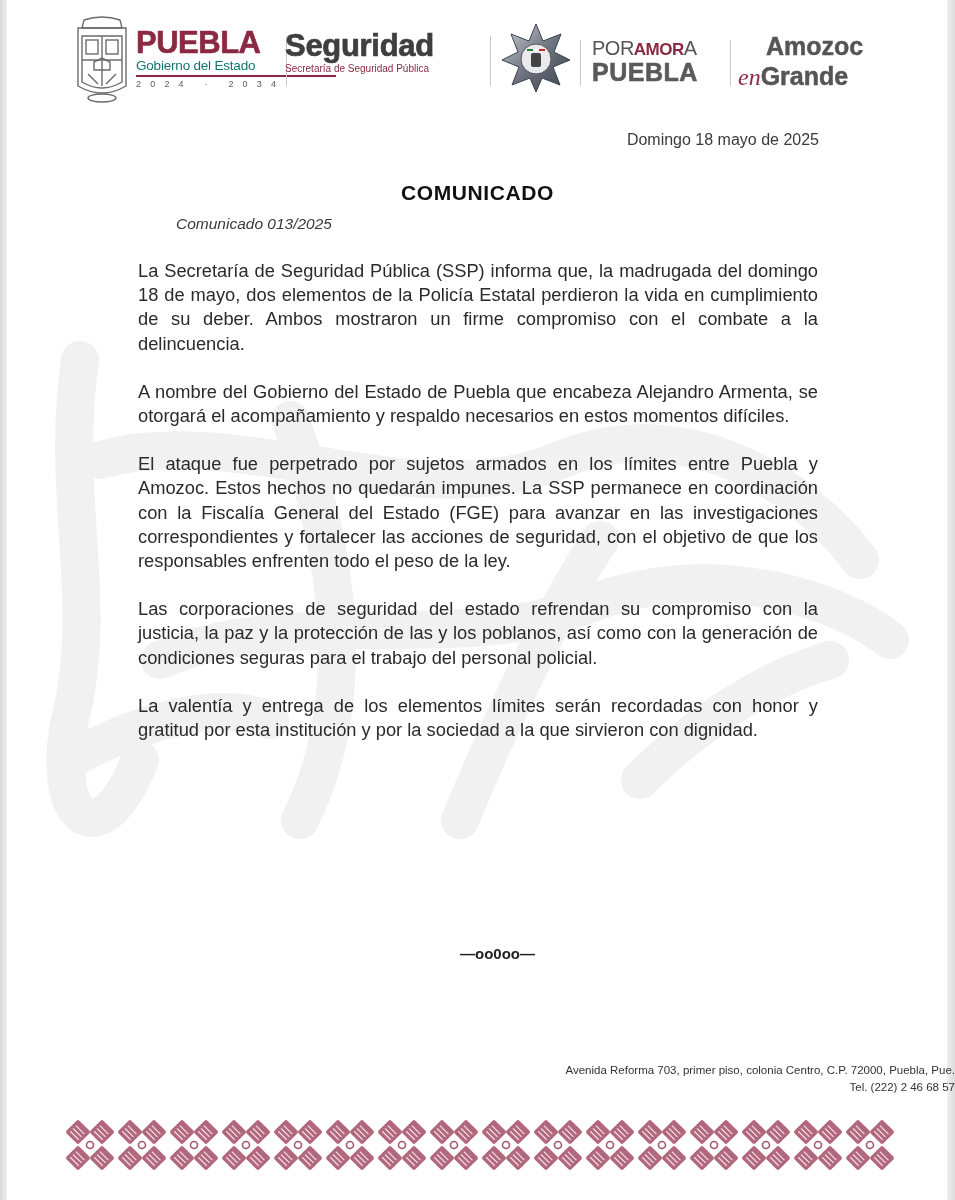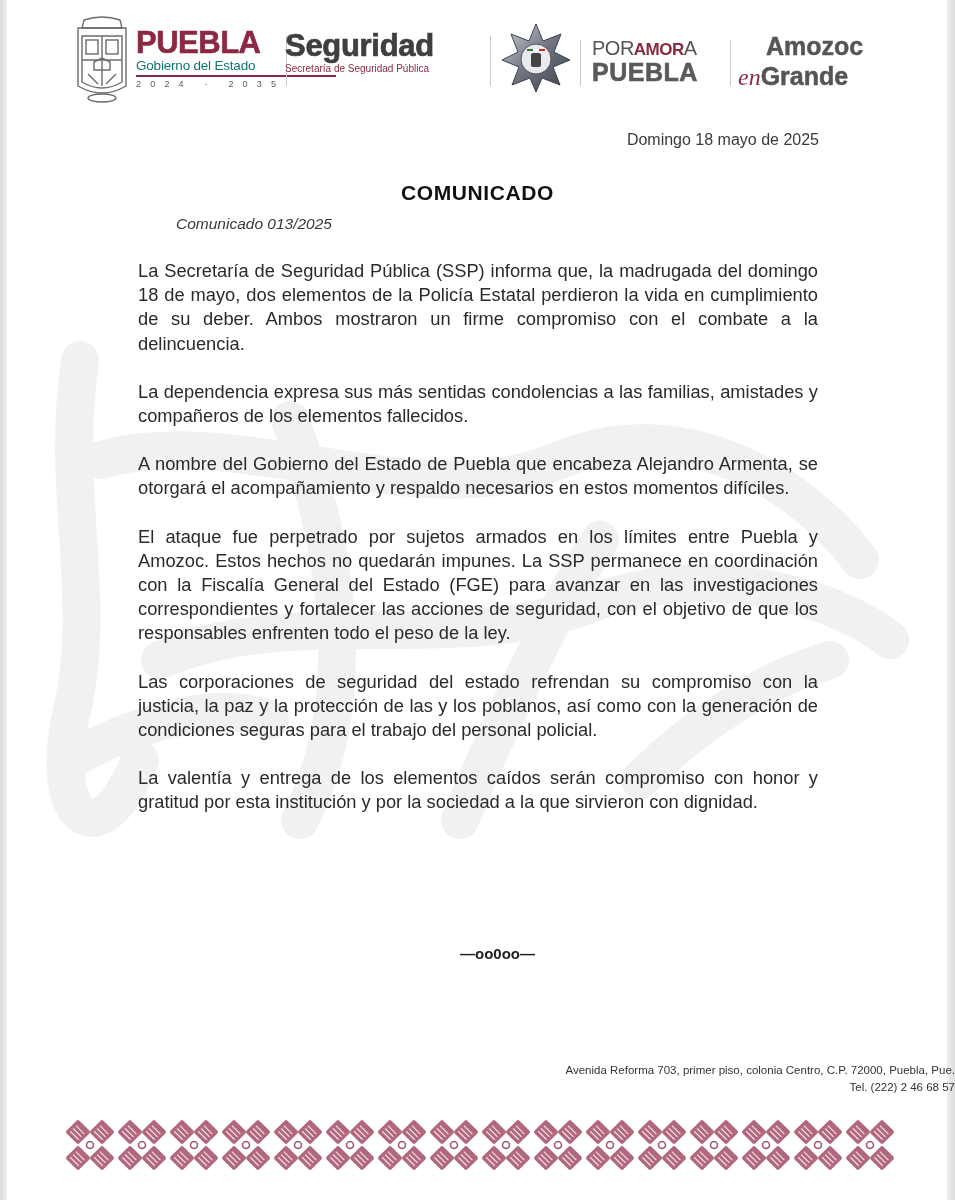--- a/index.html
+++ b/index.html
@@ -83,21 +83,21 @@
       <path d="M18 58 l10 10"></path>
         <path d="M46 58 l-10 10"></path>
       <ellipse cx="32" cy="82" rx="14" ry="4"></ellipse>
     </g>
   </svg>
 
   <div class="puebla-block">
     <div class="puebla-word">PUEBLA</div>
     <div class="gob-word">Gobierno del Estado</div>
     <div class="gob-rule"></div>
-    <div class="years">2024 · 2035</div>
+    <div class="years">2024 · 2034</div>
   </div>
 
   <div class="vsep" style="left:220px; top:22px; height:50px;"></div>
 
   <div class="seg-block">
     <div class="seg-word">Seguridad</div>
     <div class="seg-sub">Secretaría de Seguridad Pública</div>
   </div>
 
   <div class="vsep" style="left:424px; top:22px; height:50px;"></div>
@@ -134,25 +134,24 @@
     <div class="pensar-bot"><span class="en">en</span><span>Grande</span></div>
   </div>
 </div>
 
 <div class="date">Domingo 18 mayo de 2025</div>
 <div class="title">COMUNICADO</div>
 <div class="comm-no">Comunicado 013/2025</div>
 
 <div class="content">
   <p class="para">La Secretaría de Seguridad Pública (SSP) informa que, la madrugada del domingo 18 de mayo, dos elementos de la Policía Estatal perdieron la vida en cumplimiento de su deber. Ambos mostraron un firme compromiso con el combate a la delincuencia.</p>
-  <p class="para">La dependencia expresa sus más sentidas condolencias a las familias, amistades y compañeros de los elementos fallecidos.</p>
   <p class="para">A nombre del Gobierno del Estado de Puebla que encabeza Alejandro Armenta, se otorgará el acompañamiento y respaldo necesarios en estos momentos difíciles.</p>
   <p class="para">El ataque fue perpetrado por sujetos armados en los límites entre Puebla y Amozoc. Estos hechos no quedarán impunes. La SSP permanece en coordinación con la Fiscalía General del Estado (FGE) para avanzar en las investigaciones correspondientes y fortalecer las acciones de seguridad, con el objetivo de que los responsables enfrenten todo el peso de la ley.</p>
   <p class="para">Las corporaciones de seguridad del estado refrendan su compromiso con la justicia, la paz y la protección de las y los poblanos, así como con la generación de condiciones seguras para el trabajo del personal policial.</p>
-  <p class="para">La valentía y entrega de los elementos caídos serán compromiso con honor y gratitud por esta institución y por la sociedad a la que sirvieron con dignidad.</p>
+  <p class="para">La valentía y entrega de los elementos límites serán recordadas con honor y gratitud por esta institución y por la sociedad a la que sirvieron con dignidad.</p>
 </div>
 
 <div class="divider">—oo0oo—</div>
 
 <div class="footer">
   <div>Avenida Reforma 703, primer piso, colonia Centro, C.P. 72000, Puebla, Pue.</div>
   <div>Tel. (222) 2 46 68 57</div>
 </div>
 
 <div class="border-pattern" id="pattern">

